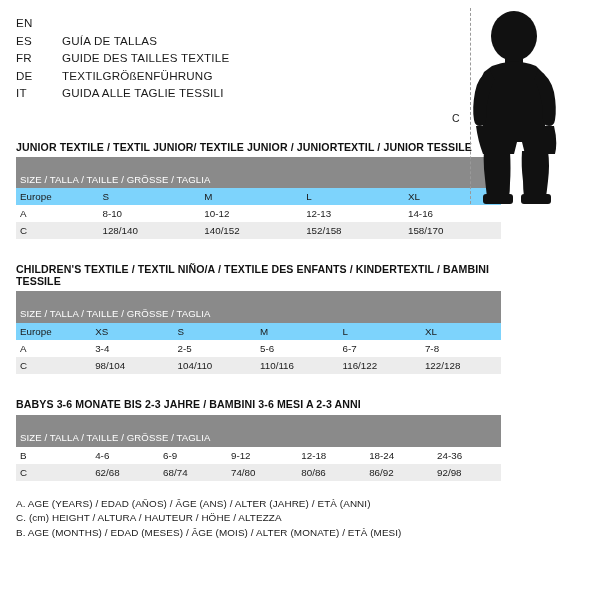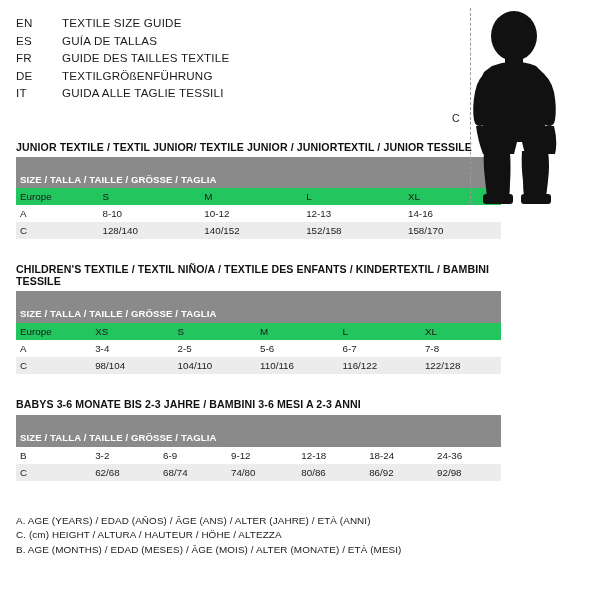--- a/index.html
+++ b/index.html
@@ -96,59 +96,58 @@
     table-layout: fixed;
   }
   table.size-table td {
     padding: 3px 0 3px 4px;
     border: none;
     vertical-align: middle;
   }
   tr.hdr td {
     background: #8a8a8a;
     color: #ffffff;
-    font-weight: bold;
+    font-weight: normal;
     font-size: 9.6px;
     letter-spacing: 0.1px;
     padding-top: 17px;
     padding-bottom: 3.5px;
   }
   tr.sub td {
-    background: #22c55e;
+    background: #7dd3fc;
     color: #1a1a1a;
     font-weight: normal;
   }
   tr.row td {
     background: #ffffff;
   }
   tr.alt td {
     background: #ececec;
   }
 
   
   .footnotes {
-    margin-top: 33px;
+    margin-top: 16px;
     font-size: 9.9px;
     line-height: 14.5px;
     letter-spacing: 0.1px;
   }
   .footnote-line {
     white-space: nowrap;
   }
 </style>
 </head>
 <body>
 
 <div class="page">
 
   <div class="header">
     <div class="lang-block">
       <div class="lang-row">
         <span class="lang-code">EN</span>
-        <span class="lang-title">TEXTILE SIZE GUIDE</span>
       </div>
       <div class="lang-row">
         <span class="lang-code">ES</span>
         <span class="lang-title">GUÍA DE TALLAS</span>
       </div>
       <div class="lang-row">
         <span class="lang-code">FR</span>
         <span class="lang-title">GUIDE DES TAILLES TEXTILE</span>
       </div>
       <div class="lang-row">
@@ -285,21 +284,21 @@
           <col style="width:14%">
           <col style="width:14%">
           <col style="width:14%">
       </colgroup>
       <tbody>
         <tr class="hdr">
           <td colspan="7">SIZE / TALLA / TAILLE / GRÖSSE / TAGLIA</td>
         </tr>
         <tr class="row">
           <td>B</td>
-          <td>3-2</td>
+          <td>4-6</td>
           <td>6-9</td>
           <td>9-12</td>
           <td>12-18</td>
           <td>18-24</td>
           <td>24-36</td>
         </tr>
         <tr class="alt">
           <td>C</td>
           <td>62/68</td>
           <td>68/74</td>

